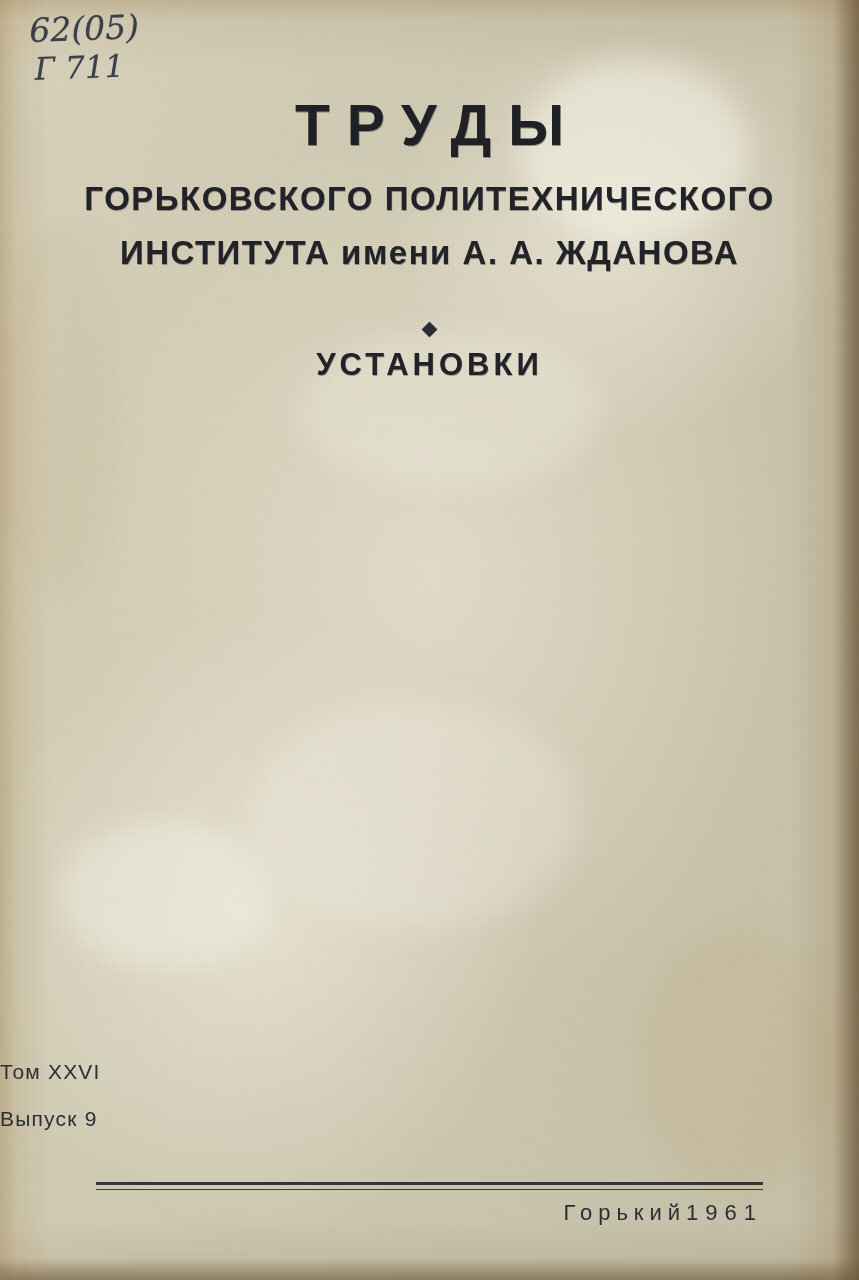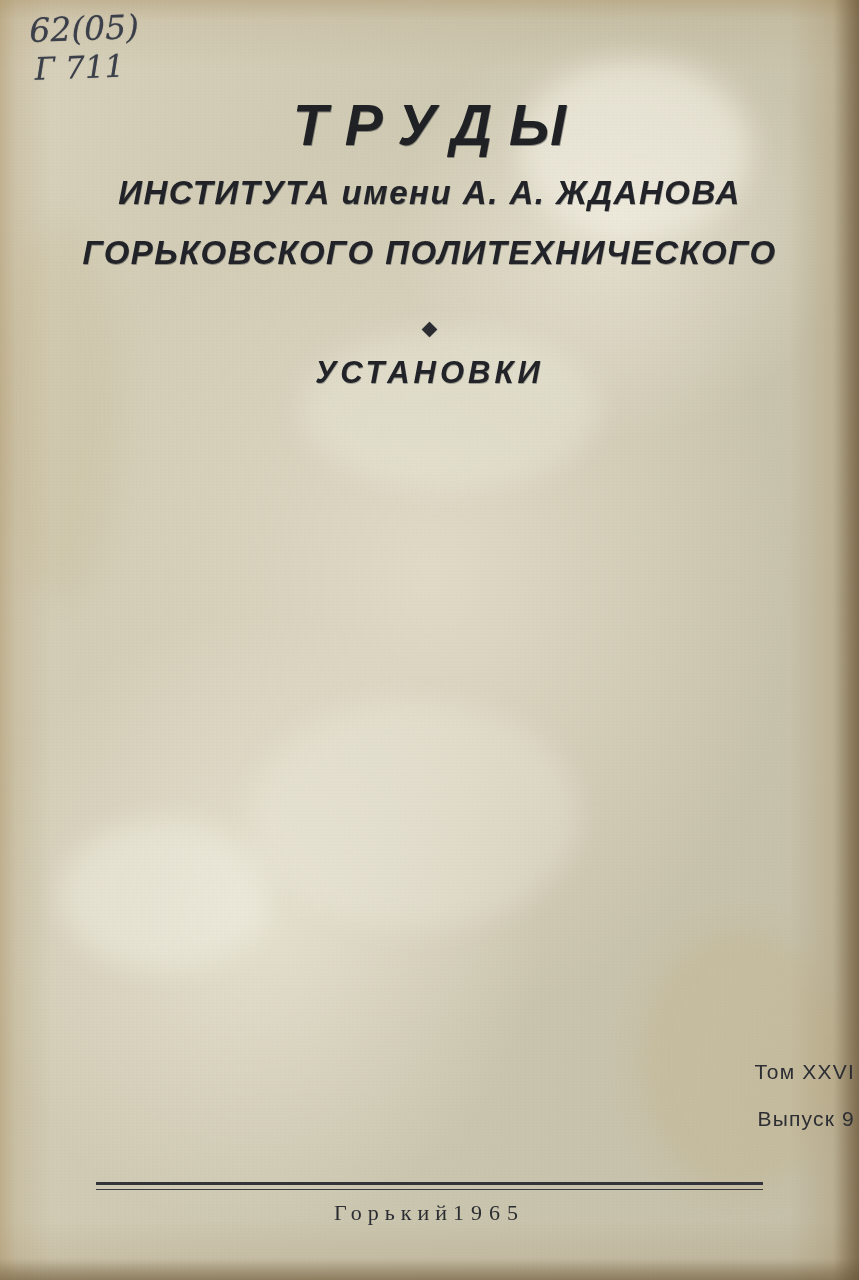--- a/index.html
+++ b/index.html
@@ -84,21 +84,20 @@
   }
   .hw-line1 { font-size: 33px; letter-spacing: 0px; }
   .hw-line2 { font-size: 31px; margin-top: 4px; margin-left: 4px; }
 
   
   .content {
     position: absolute;
     left: 0; right: 0; top: 0;
     text-align: center;
     color: #25272b;
-    font-style: italic;
   }
   .trudy {
     margin-top: 92px;
     font-size: 57px;
     font-weight: bold;
     letter-spacing: 17px;
     text-indent: 17px;
     font-family: "Liberation Sans", sans-serif;
     color: #1f2125;
     text-shadow: 0.6px 0.6px 0 rgba(40,42,46,0.45);
@@ -128,28 +127,28 @@
   }
 
   .subject {
     margin-top: 56px;
     font-size: 31px;
     font-weight: bold;
     letter-spacing: 4px;
     color: #212328;
     text-shadow: 0.5px 0.5px 0 rgba(40,42,46,0.35);
   }
-  .subject.second { margin-top: 20px; letter-spacing: 4px; }
+  .subject.second { margin-top: 12px; letter-spacing: 4px; }
 
   
   .volume {
     position: absolute;
     left: 0; right: 4px;
     top: 1060px;
-    text-align: right;
+    text-align: left;
     color: #2c2e33;
     font-size: 21px;
     letter-spacing: 1.2px;
   }
   .volume .vol-issue { margin-top: 23px; }
 
   
   .rules {
     position: absolute;
     left: 96px;
@@ -164,25 +163,24 @@
     height: 1px;
     background: #3a3c42;
     margin-top: 4px;
   }
   .footer {
     position: absolute;
     left: 96px;
     right: 96px;
     top: 1200px;
     display: flex;
-    justify-content: center;
+    justify-content: flex-end;
     align-items: baseline;
     color: #2b2d32;
     font-size: 22px;
-    font-family: Liberation Serif, serif;
   }
   .city { letter-spacing: 6px; }
   .year { letter-spacing: 7px; }
 </style>
 </head>
 <body>
 
 <div id="page">
 
   <div class="paper"></div>
@@ -197,38 +195,38 @@
   <div class="dark-right-edge"></div>
   <div class="dark-bottom-edge"></div>
 
   <div class="handwriting">
     <div class="hw-line1">62(05)</div>
     <div class="hw-line2">Г 711</div>
   </div>
 
   <div class="content">
     <div class="trudy">ТРУДЫ</div>
+    <div class="inst-line">ГОРЬКОВСКОГО ПОЛИТЕХНИЧЕСКОГО</div>
     <div class="inst-line second">ИНСТИТУТА имени А. А. ЖДАНОВА</div>
-    <div class="inst-line">ГОРЬКОВСКОГО ПОЛИТЕХНИЧЕСКОГО</div>
 
     <div class="diamond-wrap">
       <div class="diamond"></div>
     </div>
 
     <div class="subject second">УСТАНОВКИ</div>
   </div>
 
   <div class="volume">
     <div>Том XXVI</div>
     <div class="vol-issue">Выпуск 9</div>
   </div>
 
   <div class="rules">
     <div class="rule-thick"></div>
     <div class="rule-thin"></div>
   </div>
 
   <div class="footer">
     <div class="city">Горький</div>
-    <div class="year">1965</div>
+    <div class="year">1961</div>
   </div>
 
 </div>
 
 </body></html>

